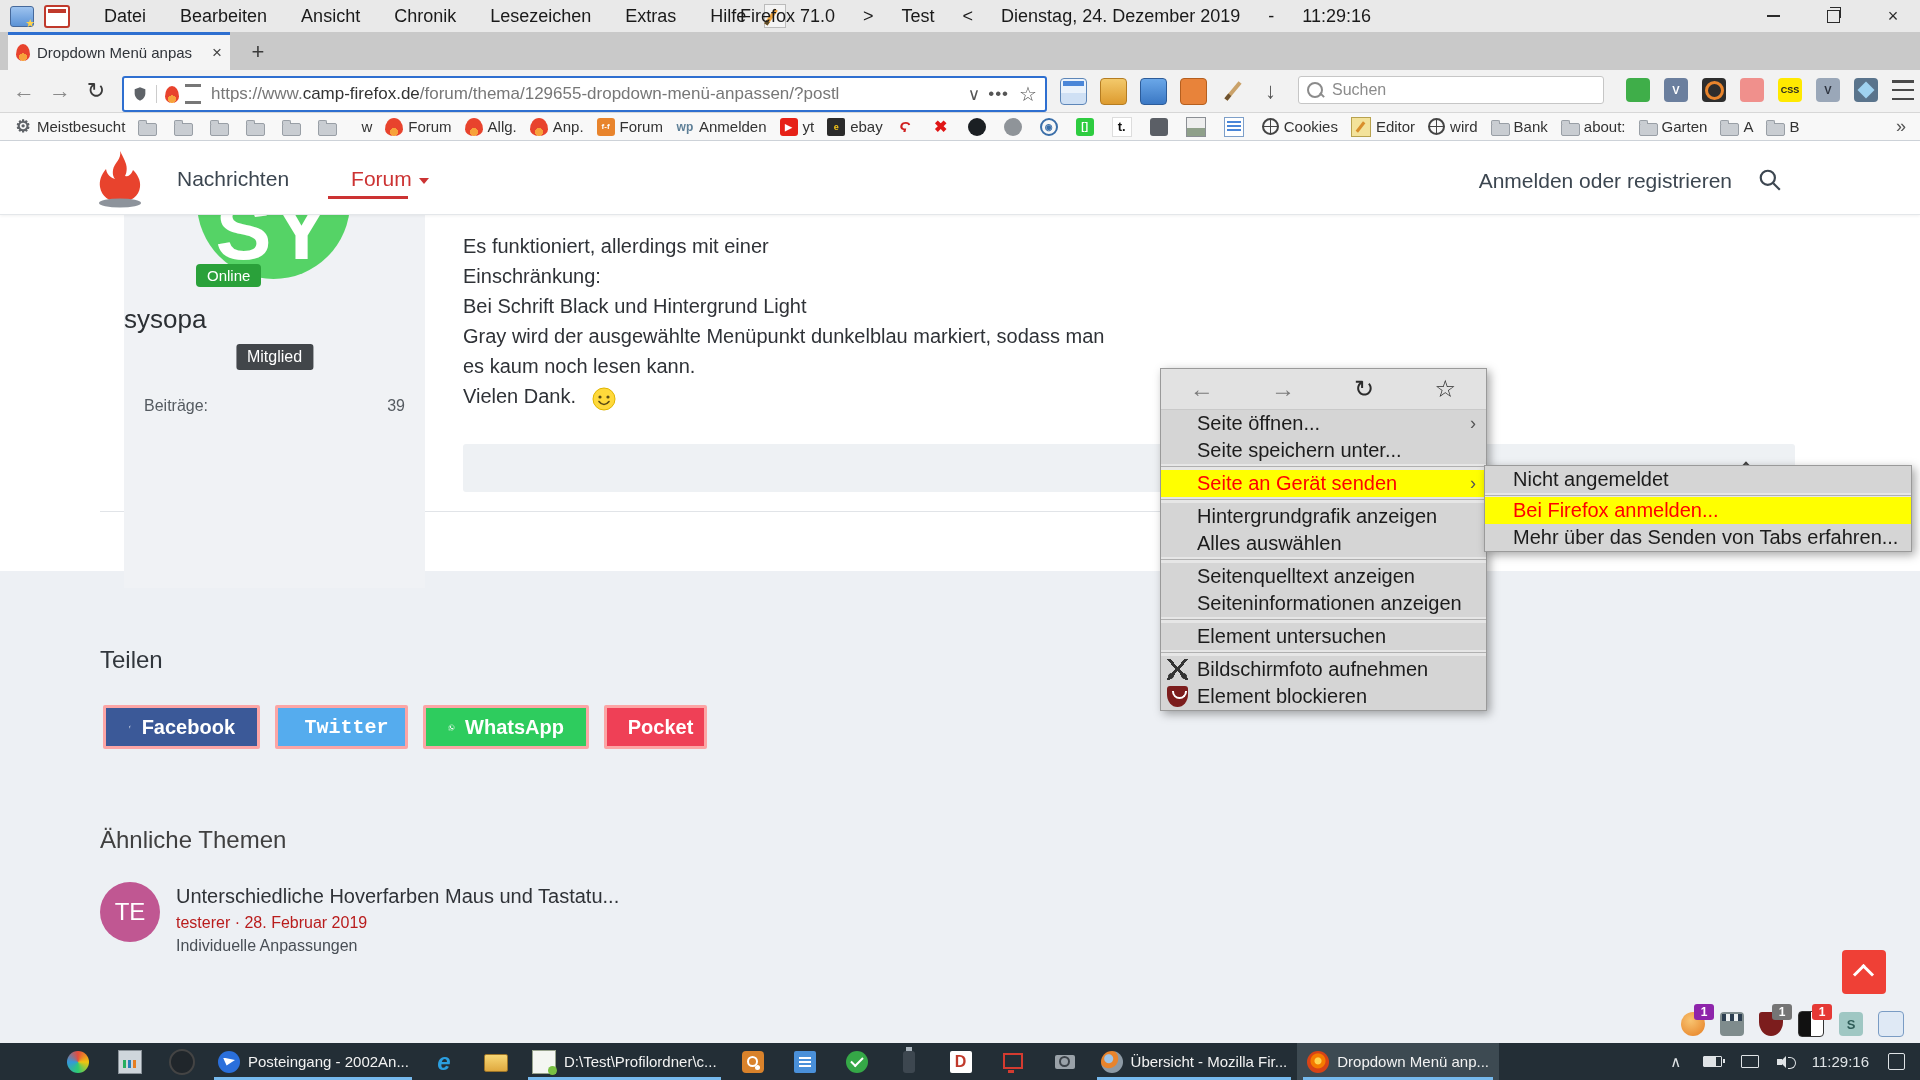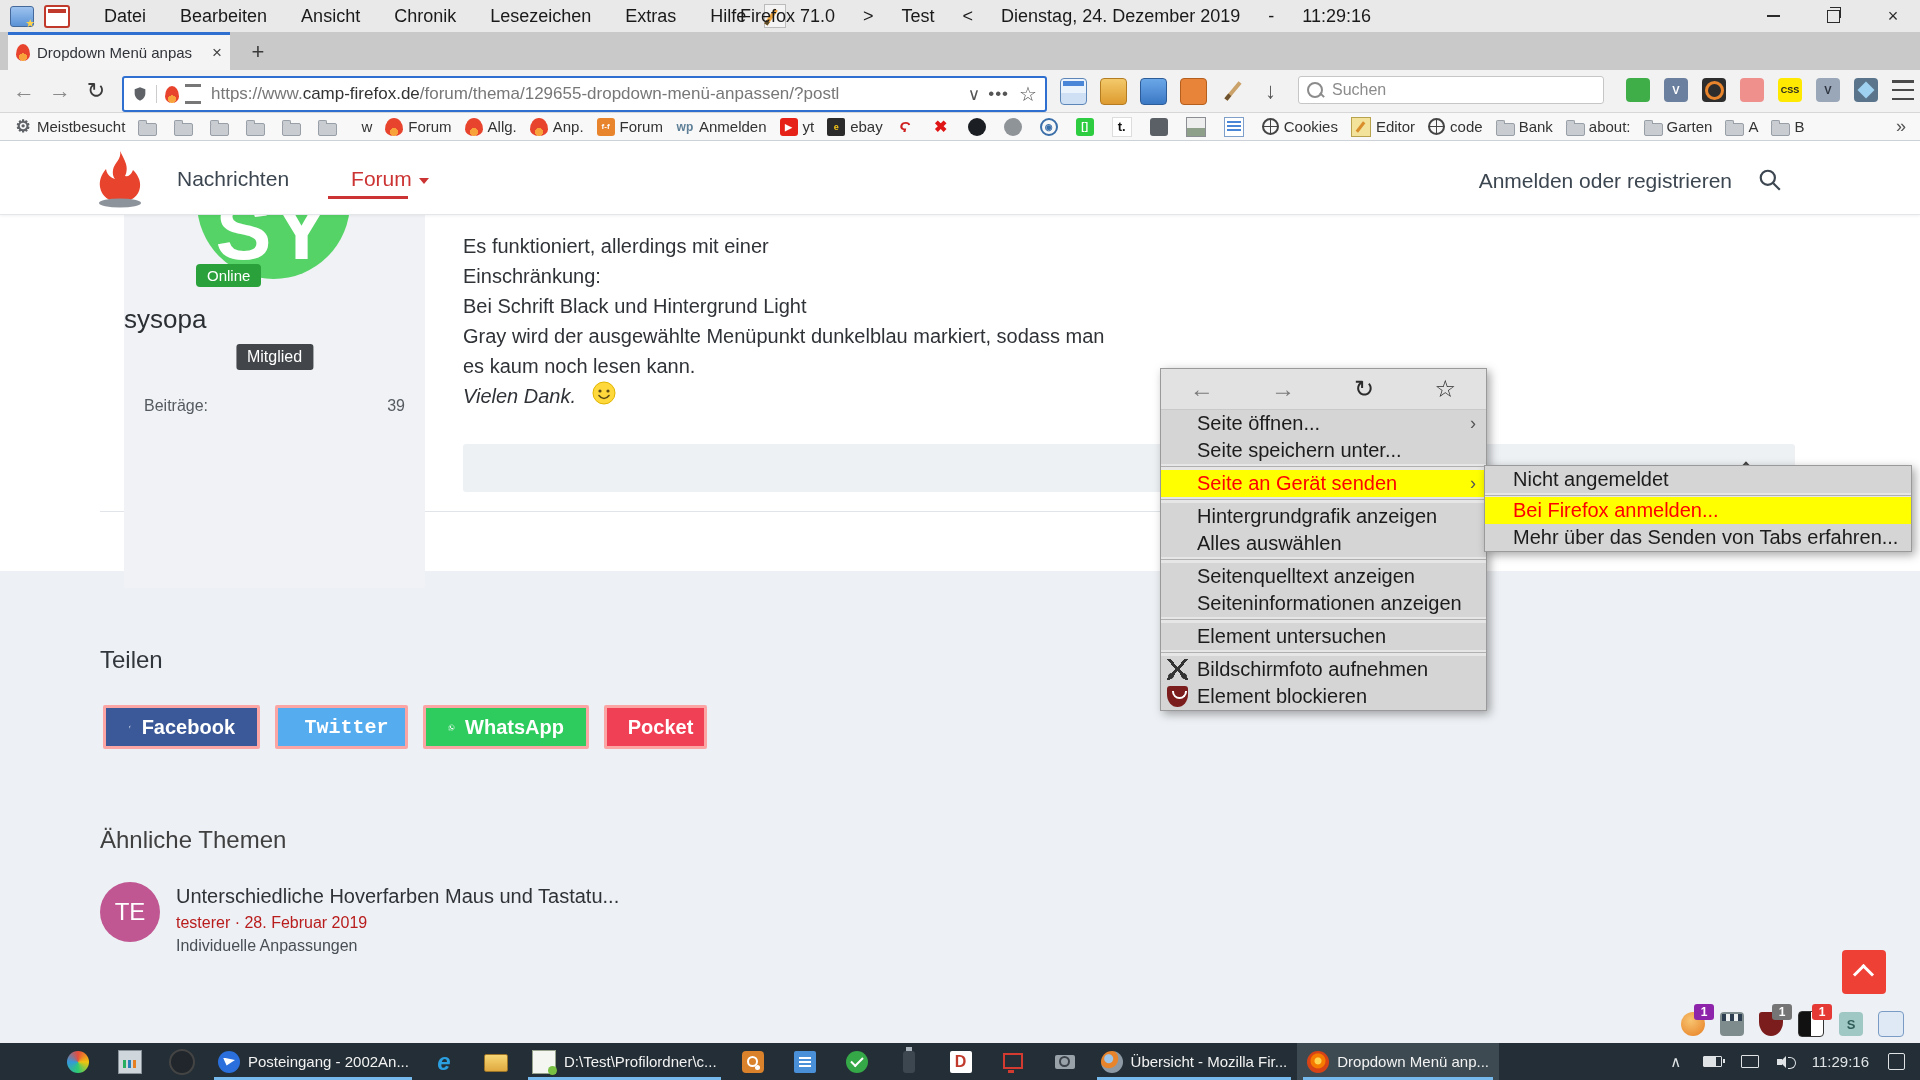--- a/index.html
+++ b/index.html
@@ -116,21 +116,21 @@
   #gray-section{position:absolute;left:0;top:357px;width:1920px;height:472px;background:#edf0f4;}
   #card-divider{position:absolute;left:100px;top:297px;width:1695px;height:1px;background:#e1e4e8;}
   #user-card{position:absolute;left:124px;top:0;width:301px;height:374px;background:#f0f2f5;overflow:hidden;}
   #avatar-big{position:absolute;left:73px;top:-88px;width:153px;height:153px;border-radius:50%;background:#55d366;
               display:flex;align-items:flex-end;justify-content:center;color:#fff;font-size:84px;font-weight:bold;letter-spacing:2px;}
   #online-badge{position:absolute;left:72px;top:50px;background:#2aa13a;color:#fff;font-size:15px;padding:3px 11px;border-radius:4px;}
   #author-name{position:absolute;left:0;top:90px;width:100%;text-align:left;font-size:26px;color:#2b2f33;}
   #role-badge{position:absolute;left:50%;transform:translateX(-50%);top:130px;background:#42464a;color:#fff;font-size:16px;padding:4px 11px;border-radius:3px;}
   #stat-row{position:absolute;left:20px;right:20px;top:183px;display:flex;justify-content:space-between;font-size:16px;color:#555b61;}
   #post-text{position:absolute;left:463px;top:17px;font-size:20px;color:#2f3237;line-height:30px;}
-  #post-last-line{display:flex;align-items:flex-start;gap:16px;font-style:italic;}
+  #post-last-line{display:flex;align-items:flex-end;gap:16px;}
   #post-footer{position:absolute;left:463px;top:230px;width:1332px;height:48px;background:#eef1f4;border-radius:3px;}
   #footer-caret{position:absolute;left:1277px;top:16px;width:14px;height:14px;}
   #footer-caret::before{content:"";position:absolute;left:0;top:4px;width:10px;height:10px;border-top:2px solid #444;border-left:2px solid #444;transform:rotate(45deg);}
   #share-heading{position:absolute;left:100px;top:432px;font-size:24px;color:#31363c;}
   #share-row{position:absolute;left:103px;top:491px;display:flex;gap:15px;}
   .share-btn{height:44px;display:flex;align-items:center;justify-content:center;gap:10px;color:#fff;font-size:20px;font-weight:bold;
              border:3px solid #fca5a5;border-radius:2px;box-sizing:border-box;padding:0 22px;}
   .share-btn.fb{background:#3b5998;width:157px;}
   .share-btn.tw{background:#55acee;width:133px;font-family:Liberation Mono, monospace;}
   .share-btn.wa{background:#2ecc5e;width:166px;}
@@ -477,21 +477,21 @@
         <span>Cookies</span>
       </span>
 
       <span class="bm">
         <span class="bmi editor"></span>
         <span>Editor</span>
       </span>
 
       <span class="bm">
         <span class="bmi globe"></span>
-        <span>code</span>
+        <span>wird</span>
       </span>
 
       <span class="bm">
         <span class="bmi folder2"></span>
         <span>Bank</span>
       </span>
 
       <span class="bm">
         <span class="bmi folder2"></span>
         <span>about:</span>

